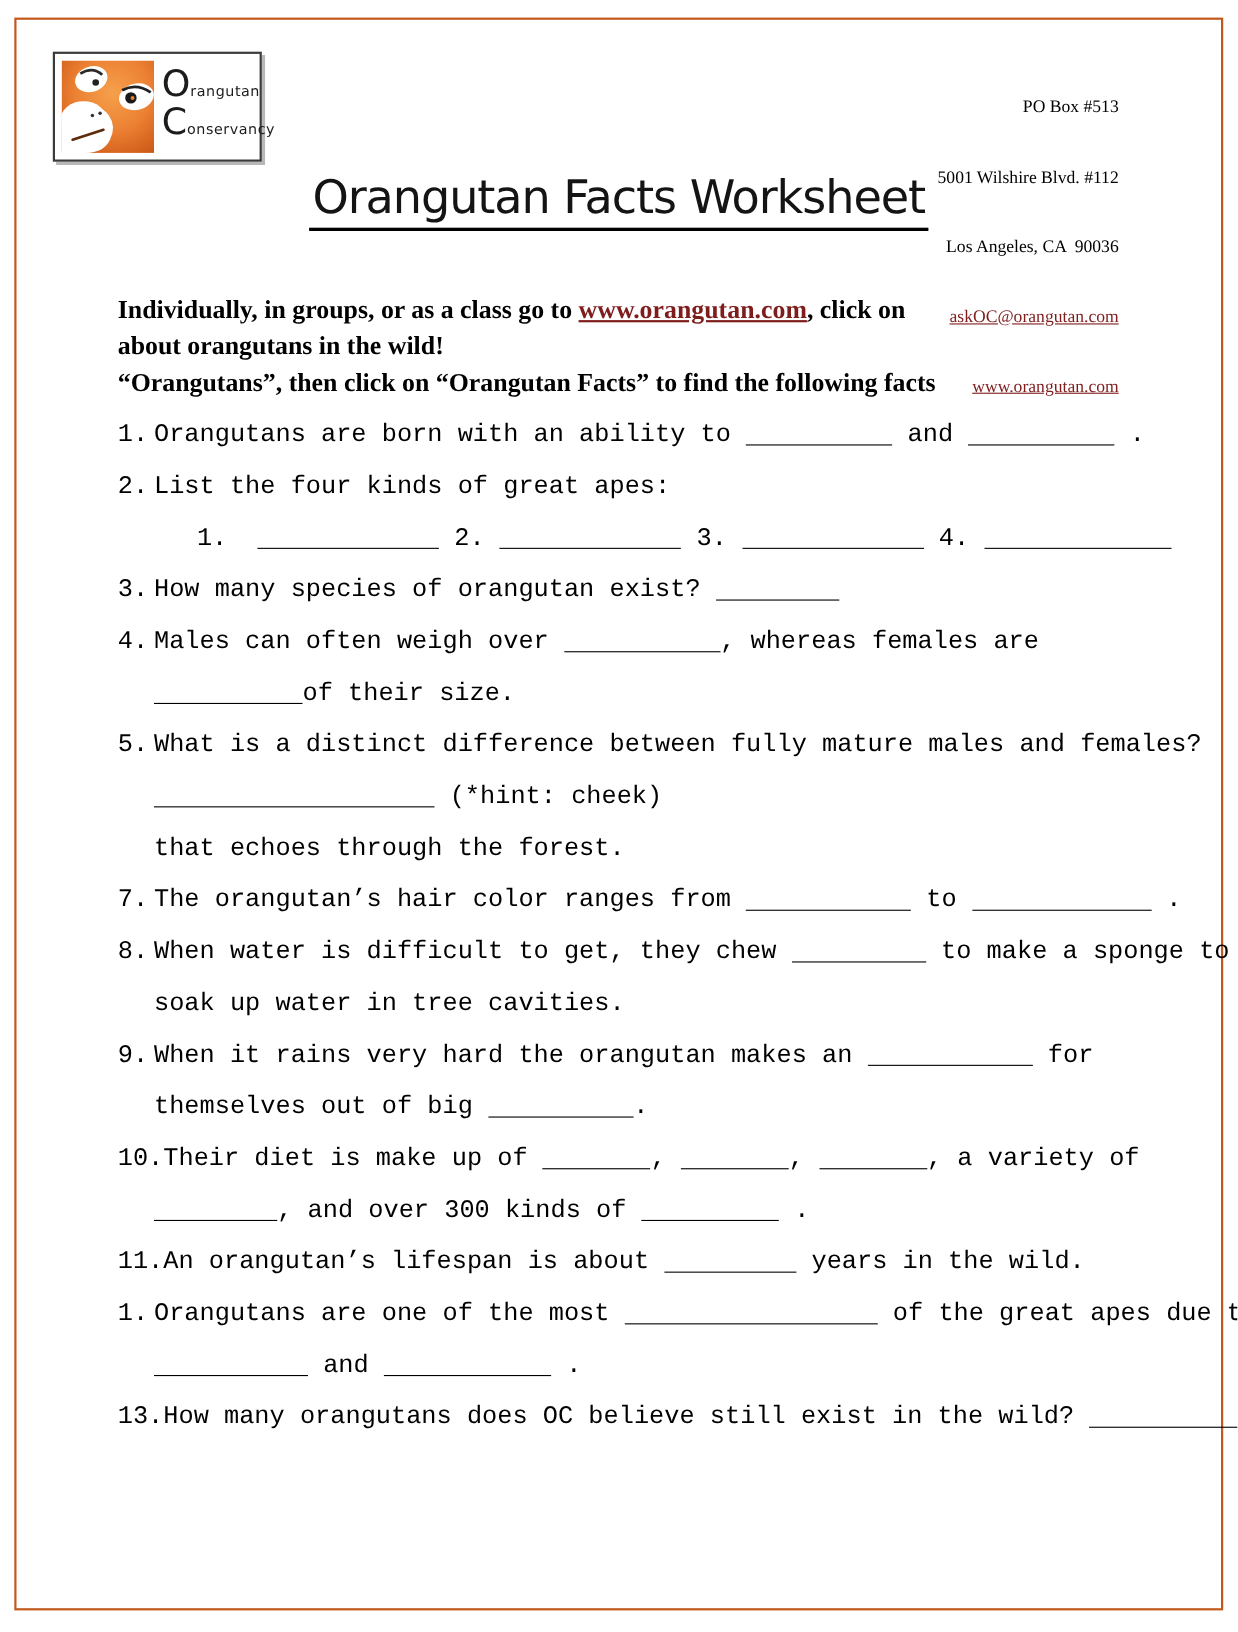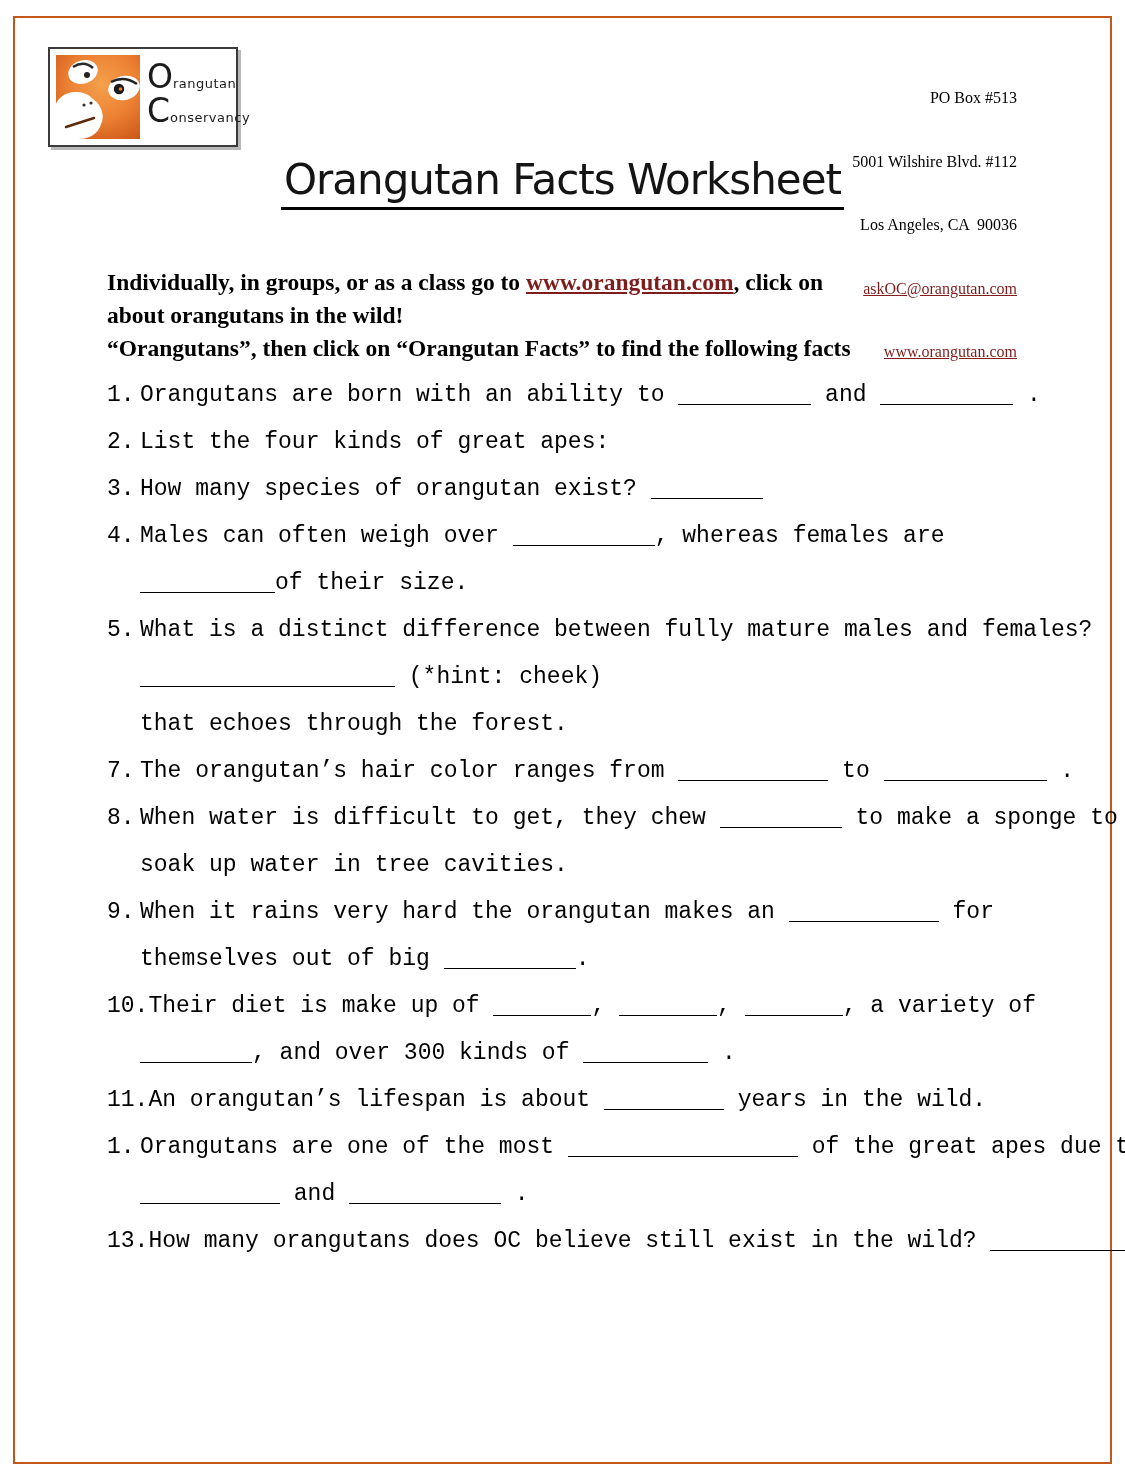--- a/index.html
+++ b/index.html
@@ -84,20 +84,21 @@
 
   <div class="intro">
     <div><span>Individually, in groups, or as a class go to </span><a class="link">www.orangutan.com</a><span>, click on</span></div>
     <div>about orangutans in the wild!</div>
     <div>“Orangutans”, then click on “Orangutan Facts” to find the following facts</div>
   </div>
 
   <div class="questions">
       <div class="qline"><span class="qnum">1.</span><span>Orangutans are born with an ability to </span><span class="blank" style="width: 133px;"></span><span> and </span><span class="blank" style="width: 133px;"></span><span> .</span></div>
       <div class="qline"><span class="qnum">2.</span><span>List the four kinds of great apes:</span></div>
+      <div class="qline" style="padding-left: 72px;"><span>1.  </span><span class="blank" style="width: 165px;"></span><span> 2. </span><span class="blank" style="width: 165px;"></span><span> 3. </span><span class="blank" style="width: 165px;"></span><span> 4. </span><span class="blank" style="width: 170px;"></span></div>
       <div class="qline"><span class="qnum">3.</span><span>How many species of orangutan exist? </span><span class="blank" style="width: 112px;"></span></div>
       <div class="qline"><span class="qnum">4.</span><span>Males can often weigh over </span><span class="blank" style="width: 142px;"></span><span>, whereas females are</span></div>
       <div class="qline" style="padding-left: 33px;"><span class="blank" style="width: 135px;"></span><span>of their size.</span></div>
       <div class="qline"><span class="qnum">5.</span><span>What is a distinct difference between fully mature males and females?</span></div>
       <div class="qline" style="padding-left: 33px;"><span class="blank" style="width: 255px;"></span><span> (*hint: cheek)</span></div>
       <div class="qline" style="padding-left: 33px;"><span>that echoes through the forest.</span></div>
       <div class="qline"><span class="qnum">7.</span><span>The orangutan’s hair color ranges from </span><span class="blank" style="width: 150px;"></span><span> to </span><span class="blank" style="width: 163px;"></span><span> .</span></div>
       <div class="qline"><span class="qnum">8.</span><span>When water is difficult to get, they chew </span><span class="blank" style="width: 122px;"></span><span> to make a sponge to</span></div>
       <div class="qline" style="padding-left: 33px;"><span>soak up water in tree cavities.</span></div>
       <div class="qline"><span class="qnum">9.</span><span>When it rains very hard the orangutan makes an </span><span class="blank" style="width: 150px;"></span><span> for</span></div>

